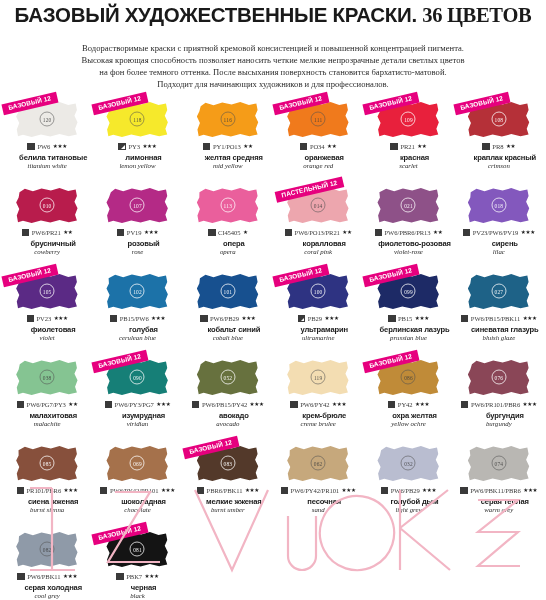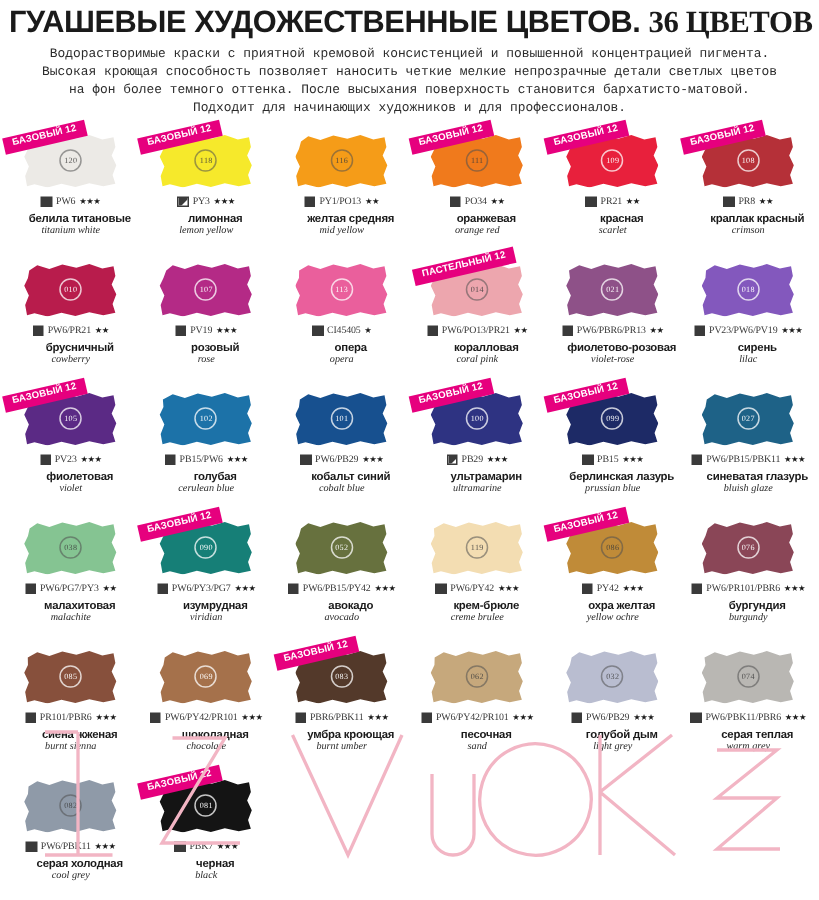--- a/index.html
+++ b/index.html
@@ -27,25 +27,25 @@
   #main-title {
     font-family:"Liberation Sans", sans-serif;
     font-size:20.5px;
     font-weight:700;
     letter-spacing:-0.3px;
     line-height:1.05;
     white-space:nowrap;
   }
   #main-title .count { font-weight:800;font-family:Liberation Serif, serif; }
   #subtitle {
-    font-family:Liberation Mono, monospace;
+    font-family:Liberation Serif, serif;
     font-size:8.6px;
     line-height:1.42;
     color:#2b2b2b;
-    margin-top:3px;
+    margin-top:15px;
     padding:0 10px;
   }
   #subtitle p { margin:0; }
 
   
   #grid {
     margin-top:4px;
     display:grid;
     grid-template-columns:repeat(6, 1fr);
     grid-auto-rows:86px;
@@ -185,21 +185,21 @@
       <path d="M288 46 L288 86 A14 14 0 0 0 316 86 L316 46"></path>
       <path d="M340 30 A34 34 0 1 0 374 96 A34 34 0 0 0 340 30 Z"></path>
       <path d="M400 20 L400 100 M400 58 L448 20 M400 58 L450 100"></path>
       <path d="M478 30 L518 30 L478 62 L518 62 L478 96 L520 96"></path>
     </g>
   </svg>
 </div>
 
 <div id="header">
   <div id="main-title">
-    <span>ГУАШЕВЫЕ ХУДОЖЕСТВЕННЫЕ ЦВЕТОВ.</span>
+    <span>БАЗОВЫЙ ХУДОЖЕСТВЕННЫЕ КРАСКИ.</span>
     <span class="count">36 ЦВЕТОВ</span>
   </div>
   <div id="subtitle">
     <p>Водорастворимые краски с приятной кремовой консистенцией и повышенной концентрацией пигмента.</p>
     <p>Высокая кроющая способность позволяет наносить четкие мелкие непрозрачные детали светлых цветов</p>
     <p>на фон более темного оттенка. После высыхания поверхность становится бархатисто-матовой.</p>
     <p>Подходит для начинающих художников и для профессионалов.</p>
   </div>
 </div>
 
@@ -611,21 +611,21 @@
           <div class="blob" style="--c: #53392a; clip-path: polygon(7% 14%, 14% 4%, 27% 11%, 41% 3%, 56% 9%, 70% 2%, 84% 10%, 96% 6%, 98% 24%, 94% 40%, 99% 58%, 95% 76%, 98% 92%, 85% 97%, 70% 91%, 55% 98%, 40% 92%, 25% 99%, 11% 93%, 3% 97%, 1% 78%, 5% 60%, 0% 42%, 4% 28%);"></div>
           <div class="num-ring light">083</div>
         </div>
         <div class="badge">БАЗОВЫЙ 12</div>
       </div>
       <div class="pig-line">
         <span class="op-box"></span>
         <span class="pig-code">PBR6/PBK11</span>
         <span class="stars">★★★</span>
       </div>
-      <div class="name-ru">умбра кроющая</div>
+      <div class="name-ru">мелкие жженая</div>
       <div class="name-en">burnt umber</div>
     </div>
     <div class="cell">
       <div class="swatch-wrap">
         <div class="swatch">
           <div class="blob" style="--c: #c6a87c; clip-path: polygon(4.2% 14%, 14% 4%, 27% 11%, 41% 3%, 56% 9%, 70% 2%, 84% 10%, 96% 6%, 98% 24%, 94% 40%, 99% 58%, 95% 76%, 98% 92%, 85% 97%, 70% 91%, 55% 98%, 40% 92%, 25% 99%, 11% 93%, 3% 97%, 1% 78%, 5% 60%, 0% 42%, 4% 28%);"></div>
           <div class="num-ring">062</div>
         </div>
       </div>
       <div class="pig-line">

